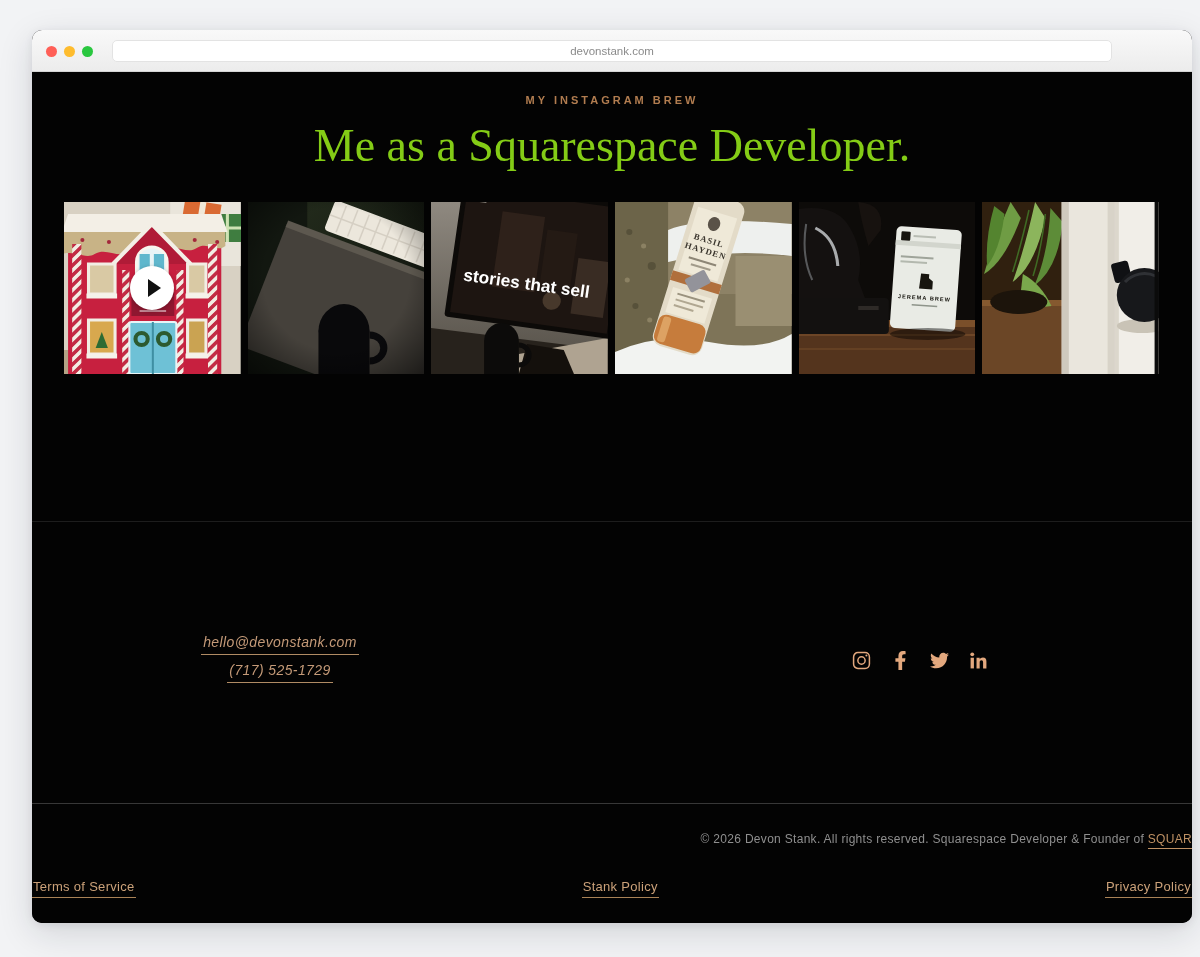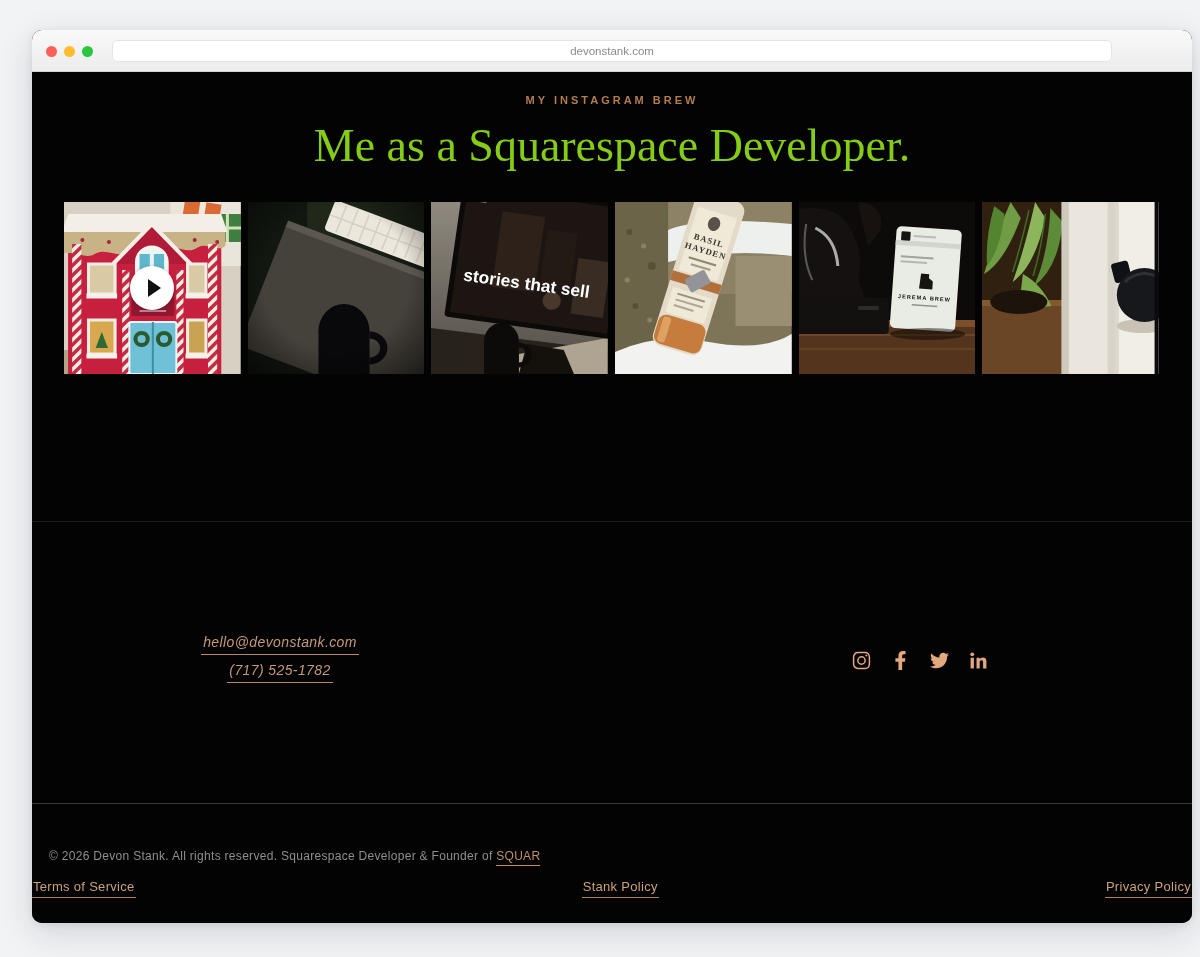--- a/index.html
+++ b/index.html
@@ -73,21 +73,21 @@
     font-family:"Liberation Serif","DejaVu Serif",serif; font-size:40px; color:#ffffff;
     letter-spacing:1px;
   }
   .social { position:absolute; left:820px; width:176px; top:130px; display:flex; gap:20px; align-items:center; }
   .social a { display:block; width:19px; height:19px; }
   .social svg { display:block; width:19px; height:19px; }
 
   
   .legal { position:absolute; top:731px; left:0; right:0; height:120px; }
   .copyright {
-    position:absolute; top:46px; left:0; right:0; text-align:left;
+    position:absolute; top:29px; left:0; right:0; text-align:right;
     font-size:12px; color:#8f8f8f; letter-spacing:.3px;padding-left:17px;
   }
   .copyright a { color:#bf9164; text-decoration:none; border-bottom:1px solid #bf9164; padding-bottom:2px; }
   .legal-links {
     position:absolute; top:76px; left:0; right:0;
     display:flex; justify-content:space-between; gap:17px;
     font-size:13px;
   }
   .legal-links a { color:#cba179; text-decoration:none; border-bottom:1px solid #a98256; padding:0 1px 3px; letter-spacing:.3px; }
 </style>
@@ -332,21 +332,21 @@
     </div>
 
     <div class="divider one"></div>
 
     <div class="footer">
       <div class="contact">
         <div>
           <a href="#">hello@devonstank.com</a>
         </div>
         <div class="phone-row">
-          <a href="#">(717) 525-1782</a>
+          <a href="#">(717) 525-1729</a>
         </div>
       </div>
 
 
       <div class="social">
         <a href="#" aria-label="Instagram">
           <svg viewBox="0 0 24 24" fill="none" stroke="#e3a87e" stroke-width="1.9">
             <rect x="2" y="2" width="20" height="20" rx="5.5"></rect>
             <circle cx="12" cy="12" r="4.6"></circle>
             <circle cx="18.2" cy="5.8" r="1.3" fill="#e3a87e" stroke="none"></circle>

